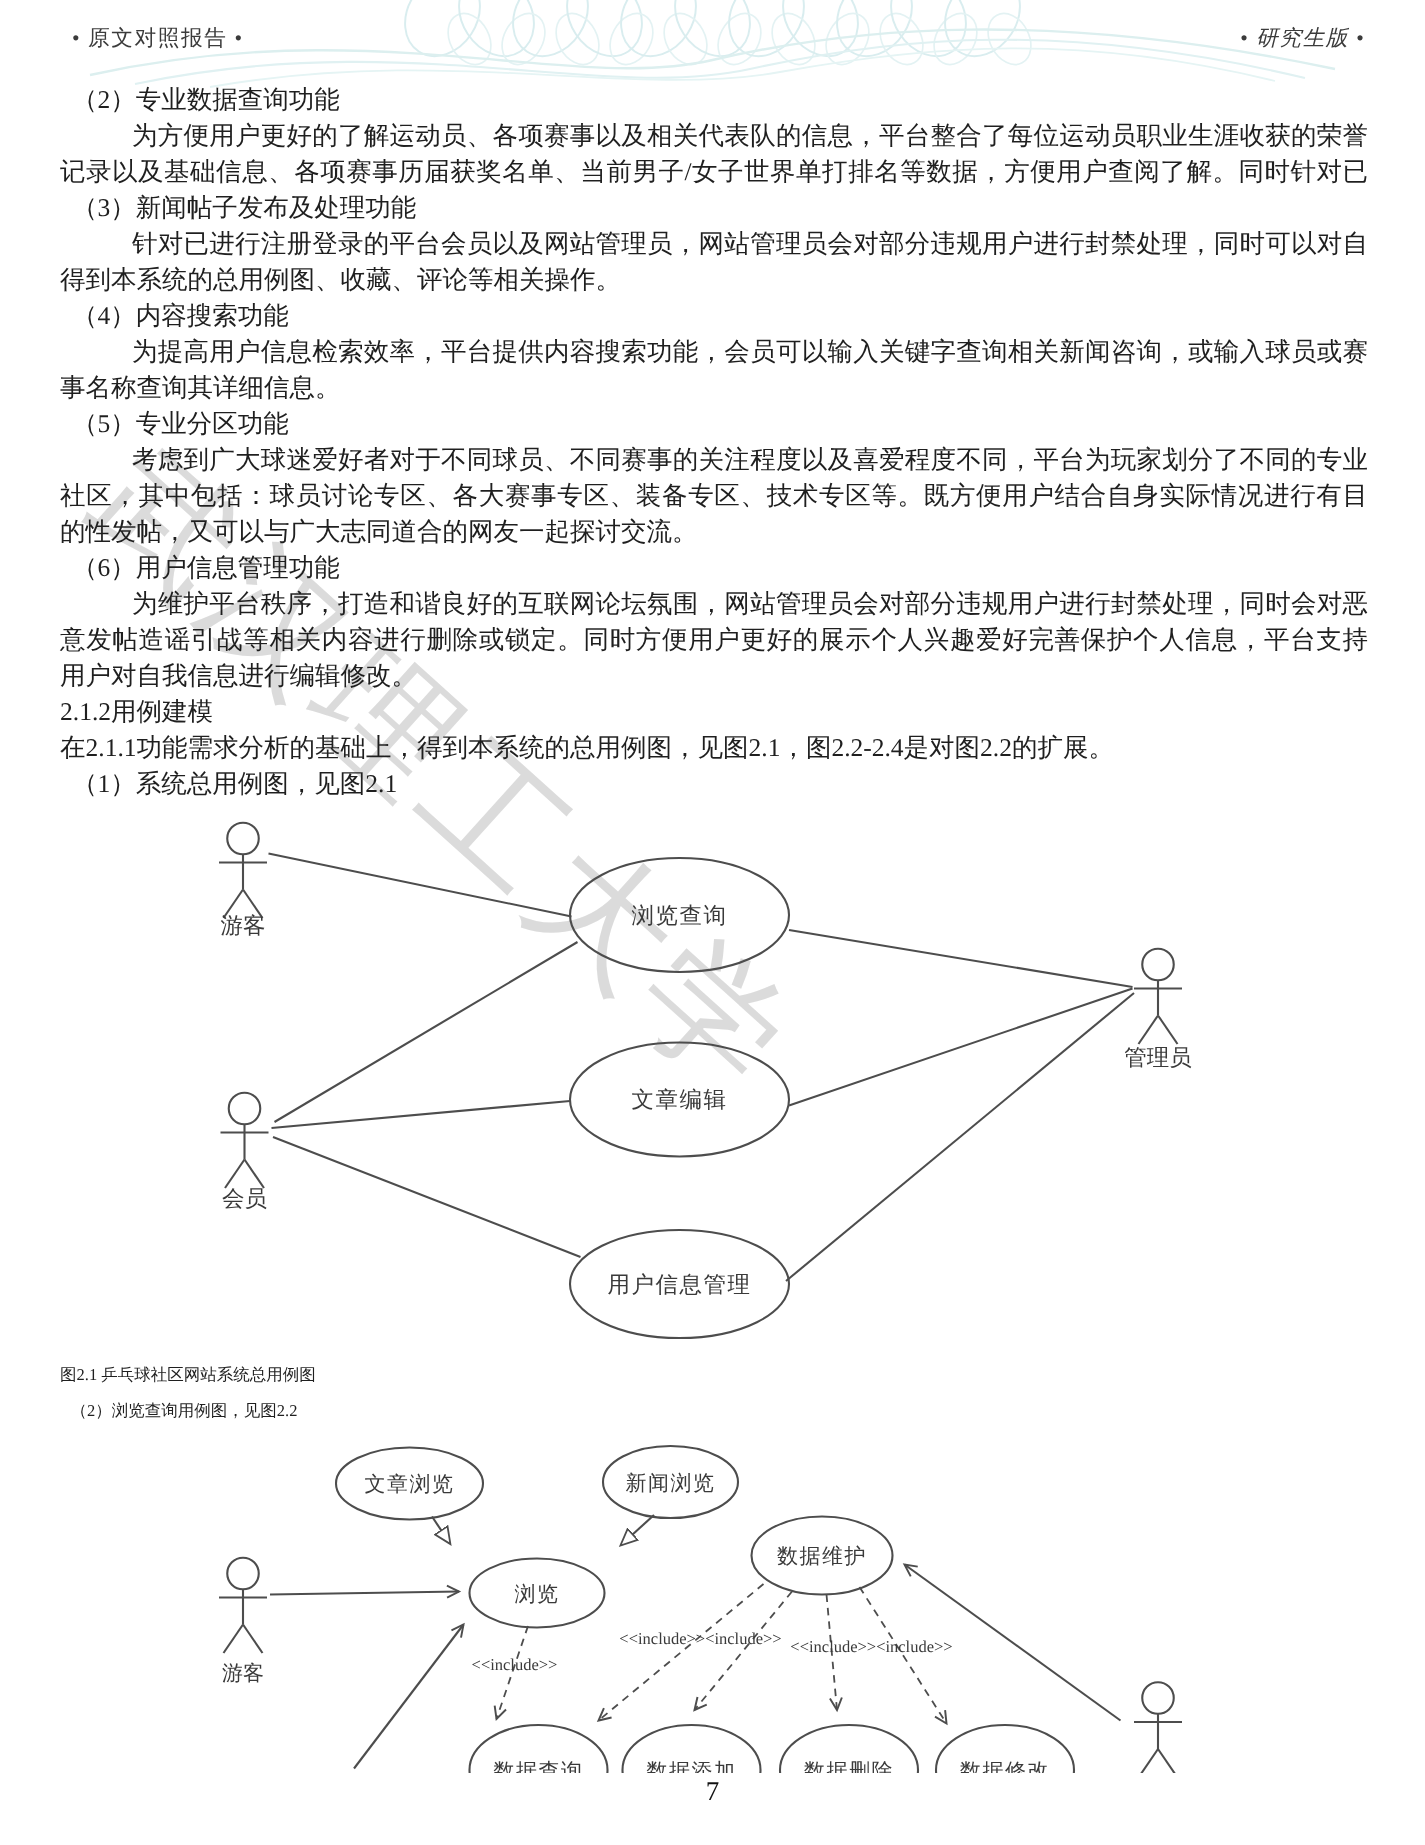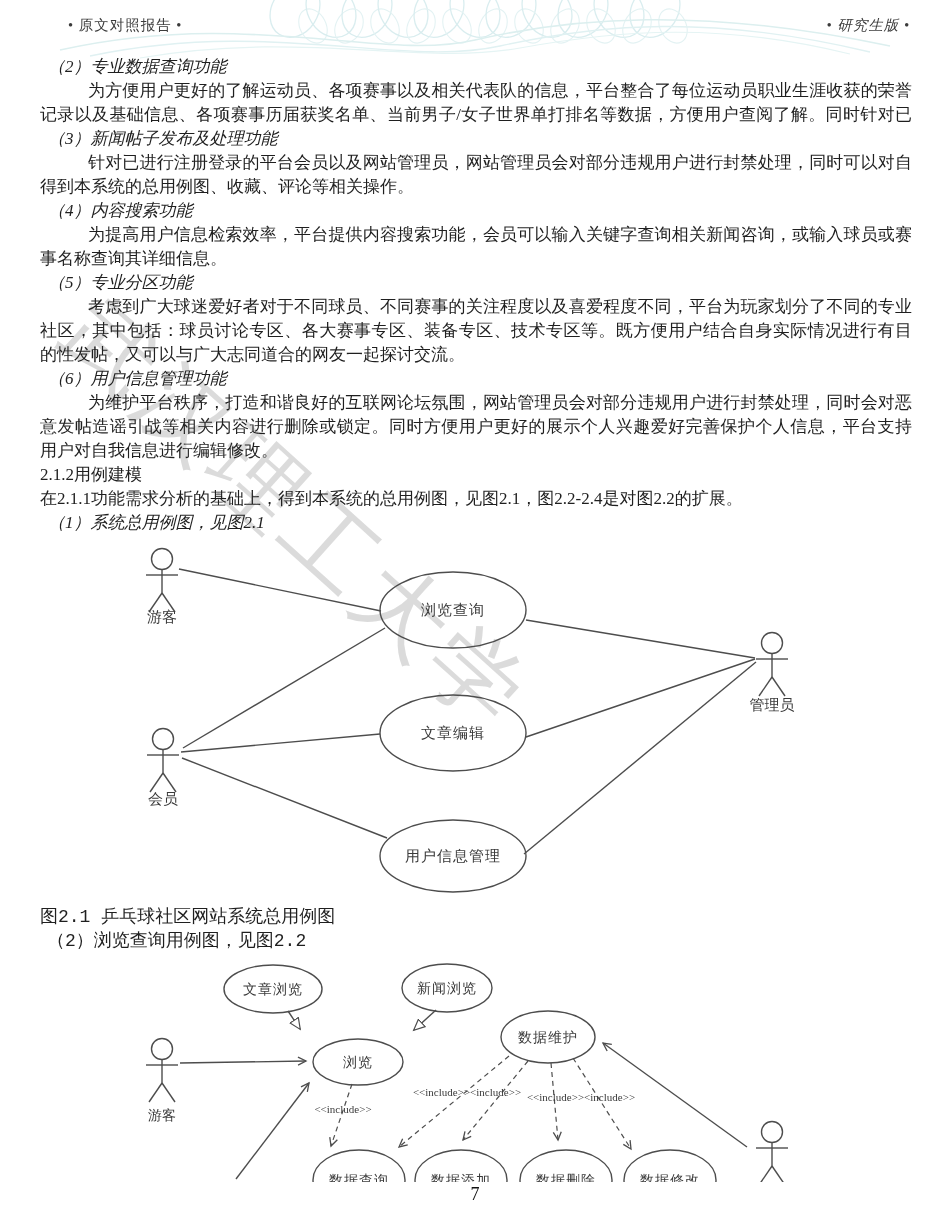--- a/index.html
+++ b/index.html
@@ -1,30 +1,30 @@
 <!DOCTYPE html>
 <html><head>
 <meta charset="utf-8">
 <style>
   html,body{margin:0;padding:0;background:#888;}
   .page{position:relative;width:950px;height:1230px;background:#ffffff;overflow:hidden;
         font-family:"Liberation Serif","DejaVu Serif",serif;color:#1f1f1f;}
   .hdr{position:absolute;top:16px;font-size:14.5px;color:#3b3b3b;letter-spacing:1px;z-index:3;}
-  .hdr.left{left:68px;text-align:right;}
+  .hdr.left{left:48px;text-align:right;}
   .hdr.right{right:40px;font-style:italic;}
   #guilloche{position:absolute;top:0;left:0;z-index:1;}
   #watermark{position:absolute;left:118px;top:272px;z-index:1;font-size:92px;color:#b9b9b9;
              opacity:.5;letter-spacing:6px;white-space:nowrap;transform:rotate(42deg);
              transform-origin:0 0;pointer-events:none;}
   #body-text{position:absolute;left:40px;top:55px;width:872px;z-index:2;}
   #body-text .ln{height:24px;line-height:24px;font-size:17px;white-space:nowrap;}
-  #body-text .h{padding-left:8px;font-style:italic;}
+  #body-text .h{padding-left:8px;}
   #body-text .f{padding-left:48px;}
   #body-text .j{white-space:normal;text-align:justify;text-align-last:justify;font-family:Liberation Serif, serif;}
-  .cap{position:absolute;z-index:3;font-size:18px;line-height:24px;font-family:Liberation Mono, monospace;}
+  .cap{position:absolute;z-index:3;font-size:11px;line-height:24px;}
   #cap1{left:40px;top:905px;}
   #cap2{left:47px;top:929px;text-align:center;}
   #fig-svg{position:absolute;left:0;top:540px;z-index:2;}
   #fig-svg .st{stroke:#4d4d4d;stroke-width:1.4;fill:none;}
   #fig-svg .thin{stroke:#4d4d4d;stroke-width:1.2;fill:none;}
   #fig-svg .dash{stroke-dasharray:5 4;}
   #fig-svg text{fill:#3a3a3a;font-family:"Liberation Serif","DejaVu Serif",serif;}
   #pageno{position:absolute;left:0;top:1184px;width:950px;text-align:center;
           font-size:18px;z-index:3;color:#111;}
 </style>

